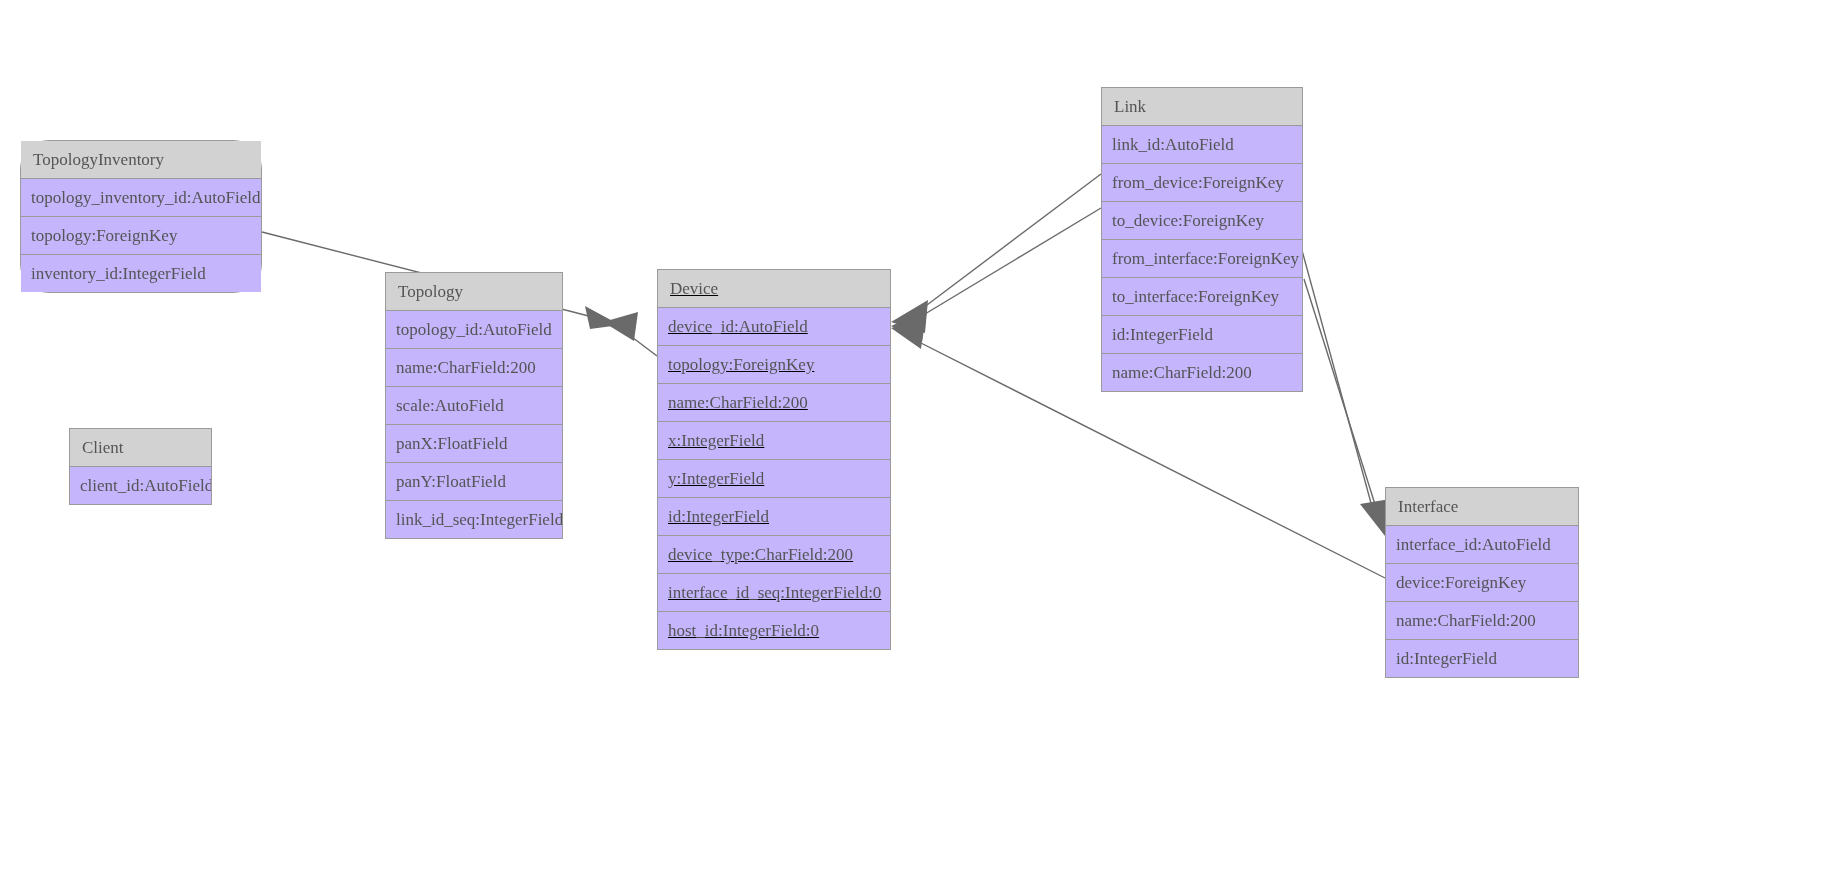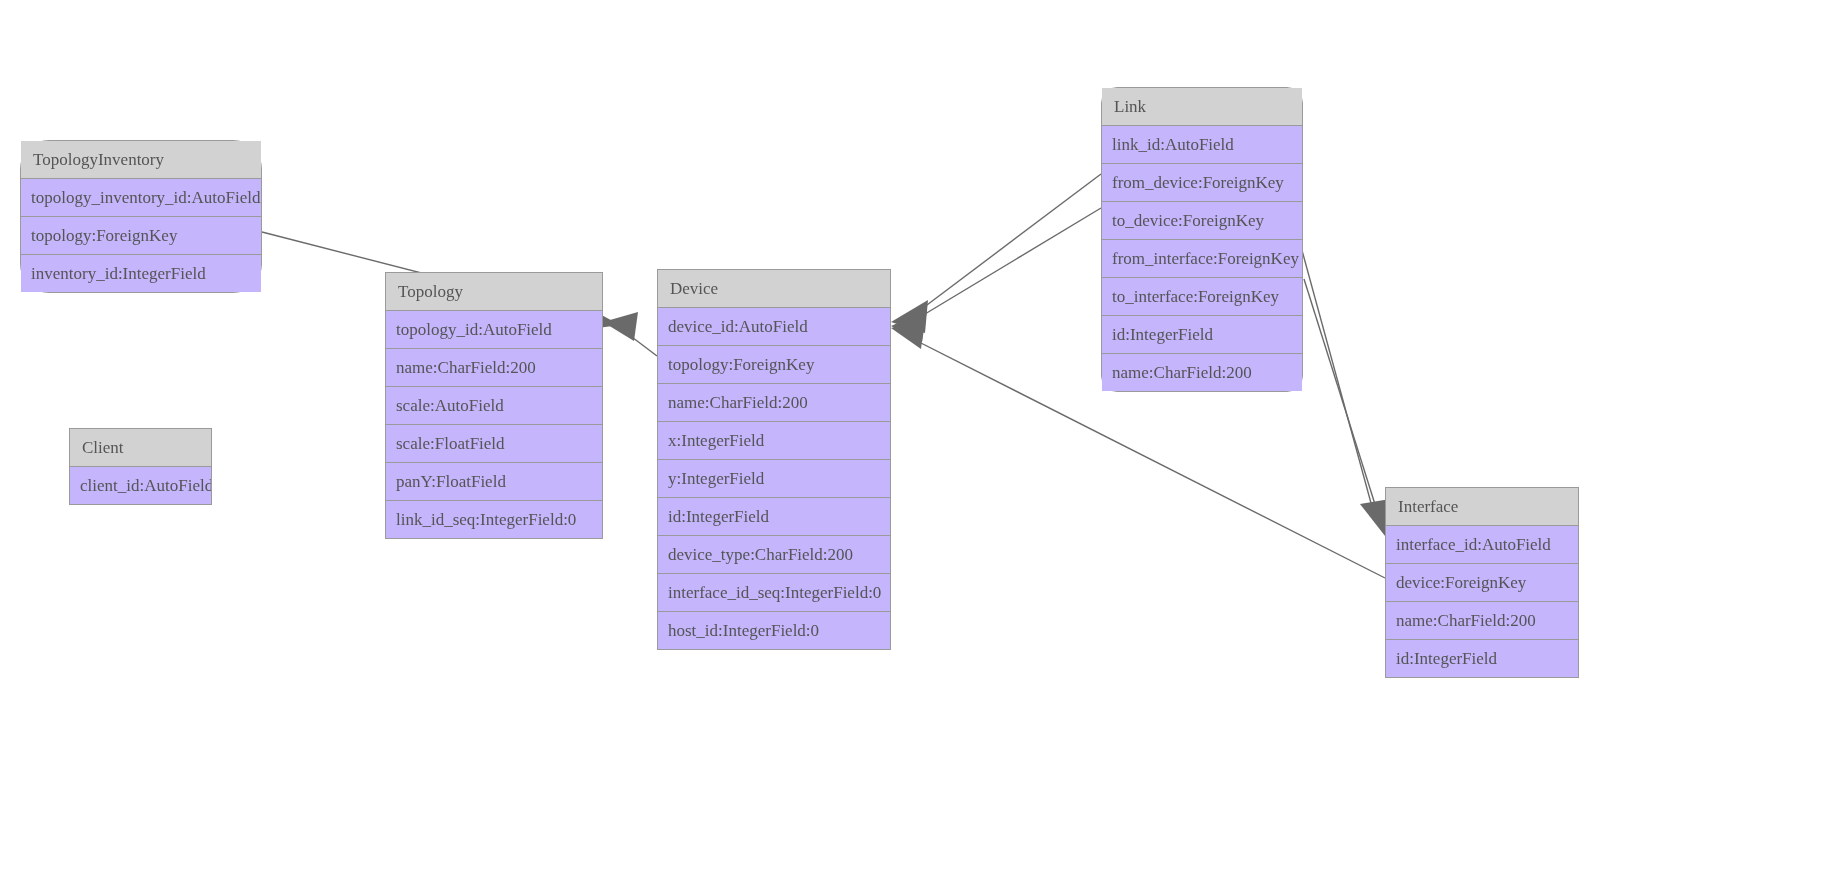--- a/index.html
+++ b/index.html
@@ -103,48 +103,48 @@
 
   <div class="entity" style="left:20px; top:140px; width:242px;border-radius:29px;">
     <div class="entity-header">TopologyInventory</div>
     <div class="entity-rows">
       <div class="entity-row">topology_inventory_id:AutoField</div>
       <div class="entity-row">topology:ForeignKey</div>
       <div class="entity-row">inventory_id:IntegerField</div>
     </div>
   </div>
 
-  <div class="entity" style="left:385px; top:272px; width:218px;">
+  <div class="entity" style="left:385px; top:272px; width:178px;">
     <div class="entity-header">Topology</div>
     <div class="entity-rows">
       <div class="entity-row">topology_id:AutoField</div>
       <div class="entity-row">name:CharField:200</div>
       <div class="entity-row">scale:AutoField</div>
-      <div class="entity-row">scale:FloatField</div>
+      <div class="entity-row">panX:FloatField</div>
       <div class="entity-row">panY:FloatField</div>
       <div class="entity-row">link_id_seq:IntegerField:0</div>
     </div>
   </div>
 
-  <div class="entity" style="left:657px; top:269px; width:234px;">
+  <div class="entity" style="left:657px; top:269px; width:234px;text-decoration:underline;">
     <div class="entity-header">Device</div>
     <div class="entity-rows">
       <div class="entity-row">device_id:AutoField</div>
       <div class="entity-row">topology:ForeignKey</div>
       <div class="entity-row">name:CharField:200</div>
       <div class="entity-row">x:IntegerField</div>
       <div class="entity-row">y:IntegerField</div>
       <div class="entity-row">id:IntegerField</div>
       <div class="entity-row">device_type:CharField:200</div>
       <div class="entity-row">interface_id_seq:IntegerField:0</div>
       <div class="entity-row">host_id:IntegerField:0</div>
     </div>
   </div>
 
-  <div class="entity" style="left:1101px; top:87px; width:202px;border-radius:16px;">
+  <div class="entity" style="left:1101px; top:87px; width:202px;">
     <div class="entity-header">Link</div>
     <div class="entity-rows">
       <div class="entity-row">link_id:AutoField</div>
       <div class="entity-row">from_device:ForeignKey</div>
       <div class="entity-row">to_device:ForeignKey</div>
       <div class="entity-row">from_interface:ForeignKey</div>
       <div class="entity-row">to_interface:ForeignKey</div>
       <div class="entity-row">id:IntegerField</div>
       <div class="entity-row">name:CharField:200</div>
     </div>

